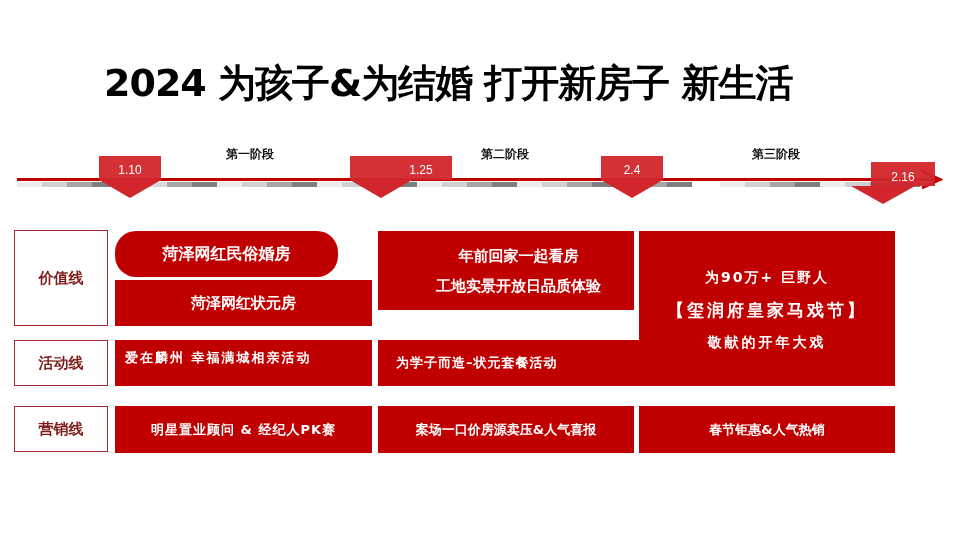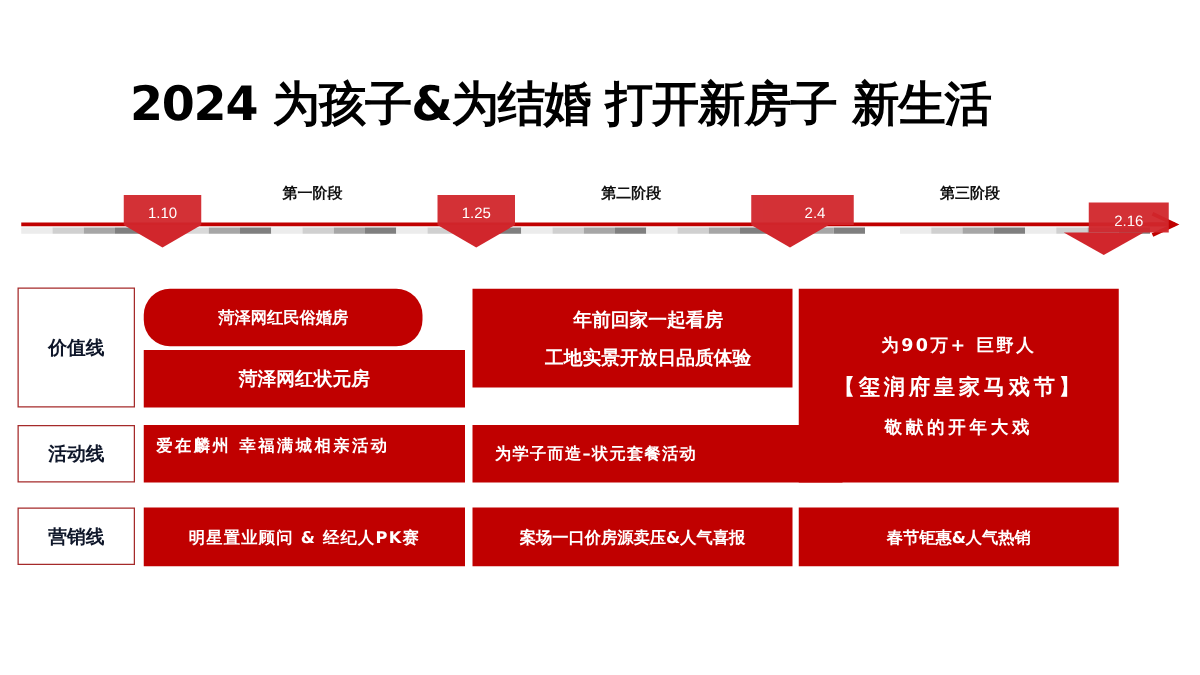--- a/index.html
+++ b/index.html
@@ -9,21 +9,21 @@
            letter-spacing:-1px; white-space:nowrap; line-height:54px; }
   .stage { position:absolute; top:146px; font-size:12px; font-weight:bold; color:#111; white-space:nowrap; }
   .axis-line { position:absolute; left:17px; top:178px; width:920px; height:3px; background:#c00000; }
   .seg { position:absolute; top:182px; height:5px; }
   .marker { position:absolute; }
   .marker .rect { position:absolute; left:0; top:0; background:#d1262c; opacity:0.95;
                   color:#fff; font-size:12px; text-align:center; font-family:"Liberation Sans", sans-serif; }
   .marker .tri { position:absolute; width:0; height:0; border-left-style:solid; border-right-style:solid;
                  border-top-style:solid; border-left-color:transparent; border-right-color:transparent; border-top-color:#d1262c; }
   .label-box { position:absolute; left:14px; width:92px; border:1px solid #a52a2a; background:#fff;
-               display:flex; align-items:center; justify-content:center; font-size:15px; font-weight:bold; color:#0f172a; }
+               display:flex; align-items:center; justify-content:center; font-size:15px; font-weight:bold; color:#7f1d1d; }
   .cell { position:absolute; background:#c00000; color:#fff; font-weight:bold; display:flex; flex-direction:column;
           align-items:center; justify-content:center; text-align:center; box-sizing:border-box; }
 </style>
 </head>
 <body>
 
 <div class="title">2024 为孩子&amp;为结婚 打开新房子 新生活</div>
 
 <div class="stage" style="left:226px;">第一阶段</div>
 <div class="stage" style="left:481px;">第二阶段</div>
@@ -70,43 +70,43 @@
 <svg style="position:absolute;left:918px;top:168px;" width="28" height="24">
   <polyline points="4,3 22,11.5 4,20" fill="none" stroke="#c00000" stroke-width="3"></polyline>
   <line x1="0" y1="11.5" x2="22" y2="11.5" stroke="#c00000" stroke-width="3"></line>
 </svg>
 
 <div class="marker" style="left:99px;top:156px;">
   <div class="rect" style="width:62px;height:24px;line-height:28px;">1.10</div>
   <div class="tri" style="left:0;top:24px;border-left-width:31px;border-right-width:31px;border-top-width:18px;"></div>
 </div>
 <div class="marker" style="left:350px;top:156px;">
-  <div class="rect" style="width:62px;height:24px;line-height:28px;">1.25</div>
+  <div class="rect" style="width:62px;height:24px;line-height:28px;padding-left:40px;">1.25</div>
   <div class="tri" style="left:0;top:24px;border-left-width:31px;border-right-width:31px;border-top-width:18px;"></div>
 </div>
 <div class="marker" style="left:601px;top:156px;">
-  <div class="rect" style="width:62px;height:24px;line-height:28px;padding-left:20px;">2.4</div>
+  <div class="rect" style="width:62px;height:24px;line-height:28px;">2.4</div>
   <div class="tri" style="left:0;top:24px;border-left-width:31px;border-right-width:31px;border-top-width:18px;"></div>
 </div>
 <div class="marker" style="left:851px;top:162px;">
   <div class="rect" style="width:64px;height:24px;line-height:30px;margin-left:20px;">2.16</div>
   <div class="tri" style="left:0;top:24px;border-left-width:32px;border-right-width:32px;border-top-width:18px;"></div>
 </div>
 
 <div class="label-box" style="top:230px;height:94px;">
   <span>价值线</span>
 </div>
 <div class="label-box" style="top:340px;height:44px;">
   <span>活动线</span>
 </div>
 <div class="label-box" style="top:406px;height:44px;">
   <span>营销线</span>
 </div>
 
-<div class="cell" style="left:115px;top:231px;width:223px;height:46px;font-size:13px;border-radius:21px;">
+<div class="cell" style="left:115px;top:231px;width:223px;height:46px;font-size:16px;border-radius:21px;">
   <span>菏泽网红民俗婚房</span>
 </div>
 <div class="cell" style="left:115px;top:280px;width:257px;height:46px;font-size:15px;">
   <span>菏泽网红状元房</span>
 </div>
 <div class="cell" style="left:378px;top:231px;width:256px;height:79px;font-size:15px;line-height:30px;padding-left:25px;">
   <span>年前回家一起看房</span>
   <span>工地实景开放日品质体验</span>
 </div>
 <div class="cell" style="left:639px;top:231px;width:256px;height:155px;">

